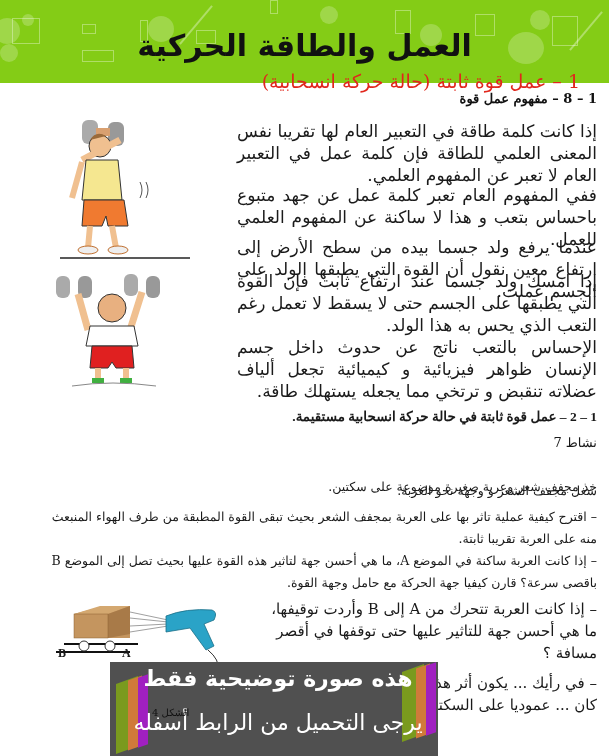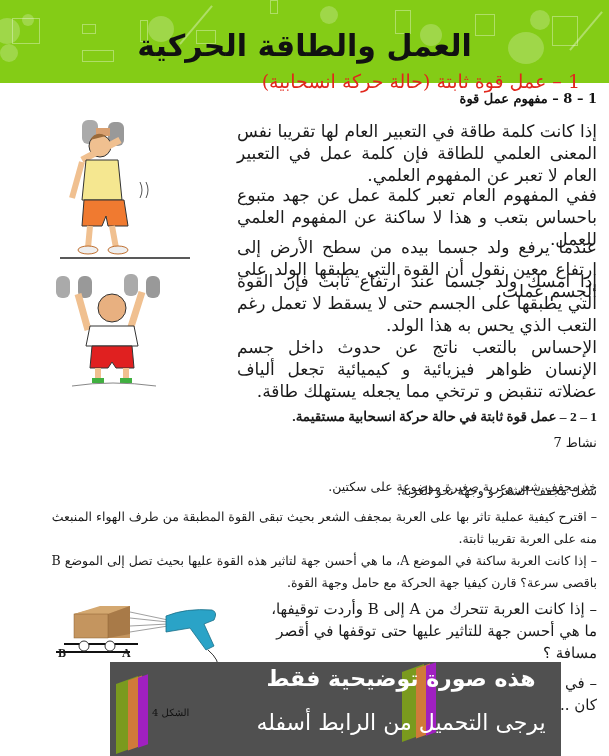--- a/index.html
+++ b/index.html
@@ -40,21 +40,21 @@
   .narrow-text {
     position: absolute; right: 12px; width: 330px;
     font-size: 15px; line-height: 22px;
   }
   .bold-line { font-weight: bold; font-size: 13.5px; }
 
   .figure { position: absolute; }
   .fig-label { position: absolute; font-size: 12px; font-weight: bold; font-family: "Liberation Serif", serif; }
 
   .watermark {
-    position: absolute; left: 110px; top: 662px; width: 451px; height: 94px;
+    position: absolute; left: 110px; top: 662px; width: 328px; height: 94px;
     background: #505050;
   }
   .wm-line1 {
     position: absolute; right: 10px; top: 4px; width: 300px; text-align: center;
     color: #ffffff; font-family: "DejaVu Sans", sans-serif; font-size: 22px; font-weight: bold;
   }
   .wm-line2 {
     position: absolute; right: 10px; top: 48px; width: 300px; text-align: center;
     color: #ffffff; font-family: "DejaVu Sans", sans-serif; font-size: 22px;
   }

